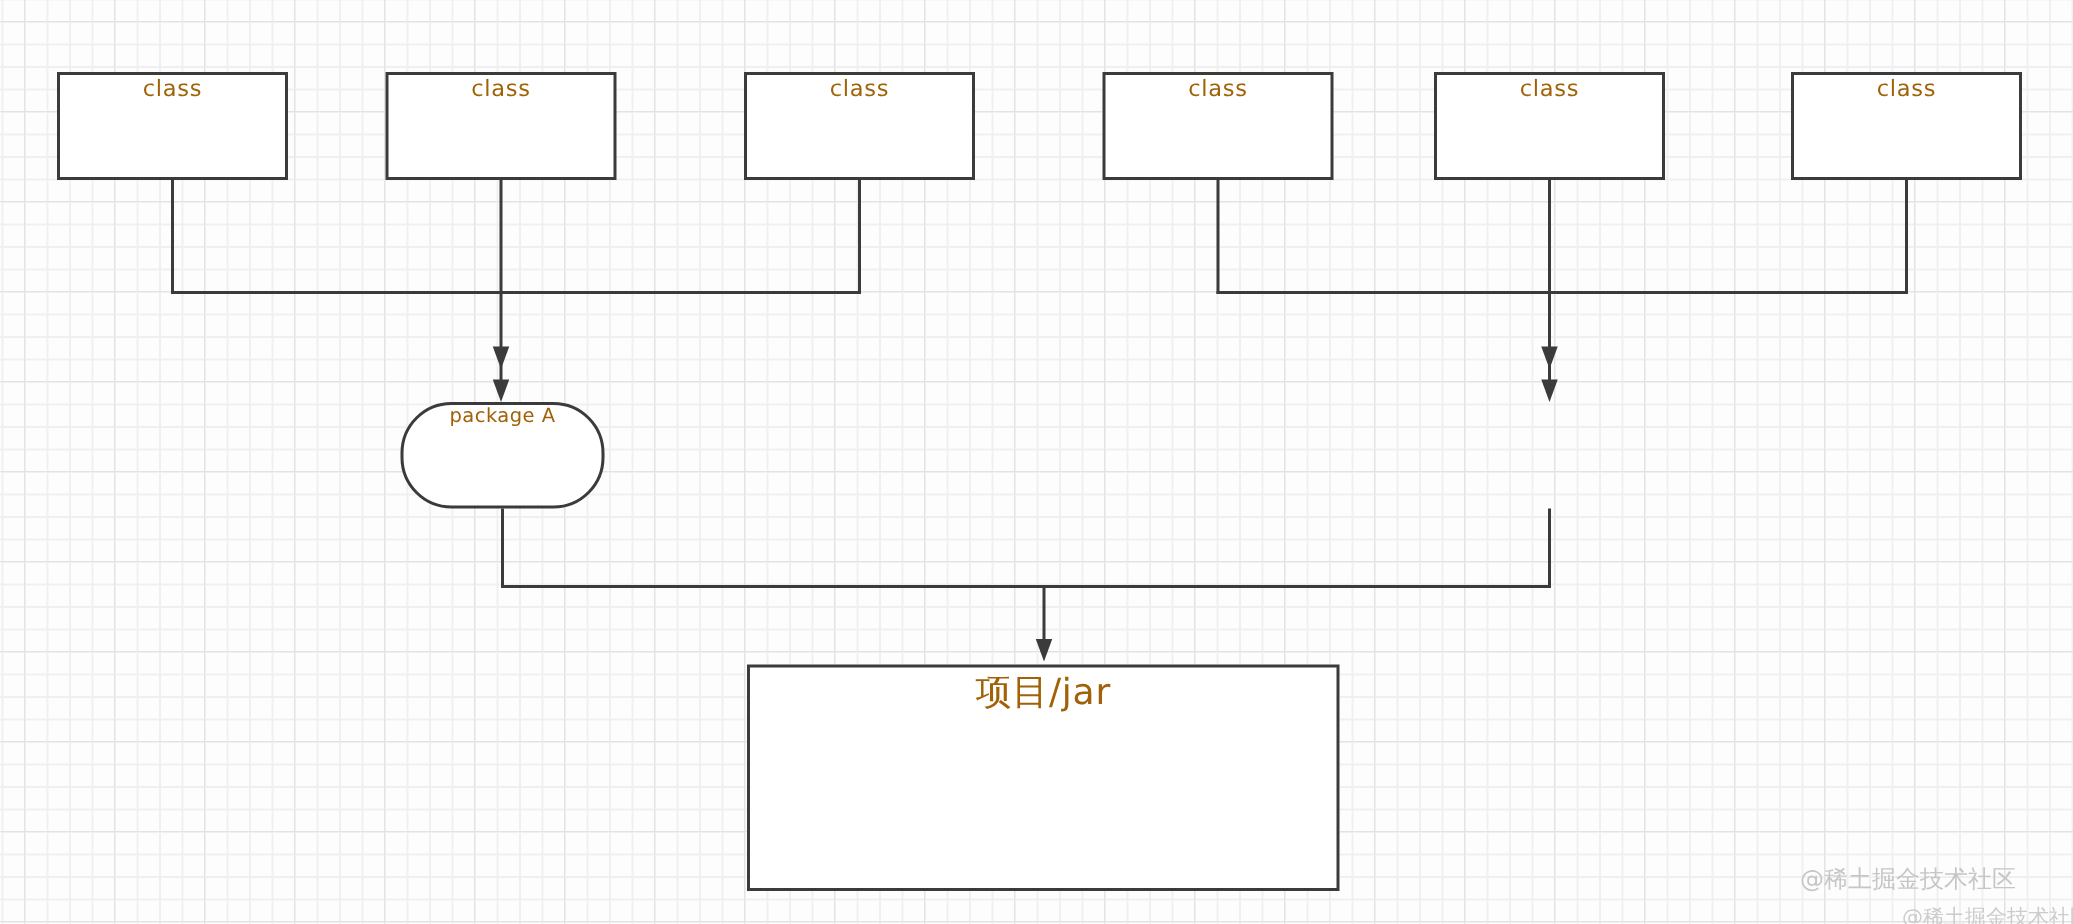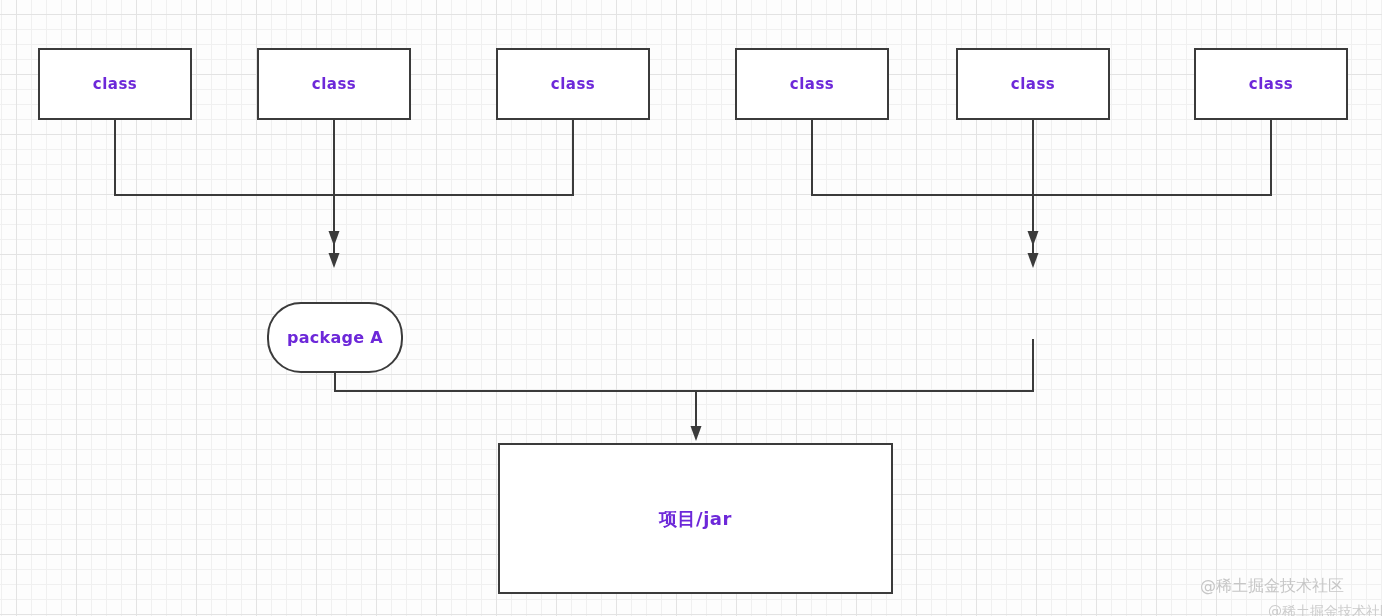--- a/index.html
+++ b/index.html
@@ -27,47 +27,46 @@
     width: 1382px; height: 616px;
   }
   .connectors line { stroke: #3b3b3b; stroke-width: 2; }
   .connectors polygon { fill: #3b3b3b; }
 
   .node {
     position: absolute;
     background: #ffffff;
     border: 2px solid #3b3b3b;
     display: flex;
-    align-items: center;
+    align-items: flex-start;
     justify-content: center;
     text-align: center;
-    color: #6d28d9;
-    font-weight: bold;
+    color: #a16207;
+    font-weight: normal;
   }
 
   .class-box {
     width: 154px; height: 72px;
     top: 48px;
     font-size: 15px;
     letter-spacing: 0.5px;
   }
 
   .package-box {
     width: 136px; height: 71px;
     top: 268px;
     border-radius: 34px;
-    font-size: 16px;
+    font-size: 13px;
     letter-spacing: 0.3px;
-    margin-top: 34px;
   }
 
   .project-box {
     left: 498px; top: 443px;
     width: 395px; height: 151px;
-    font-size: 18px;
+    font-size: 24px;
     letter-spacing: 0.5px;
   }
 
   .watermark {
     position: absolute;
     left: 1200px; top: 576px;
     width: 165px;
     color: #c6c6c6;
     font-size: 16px;
     white-space: nowrap;

